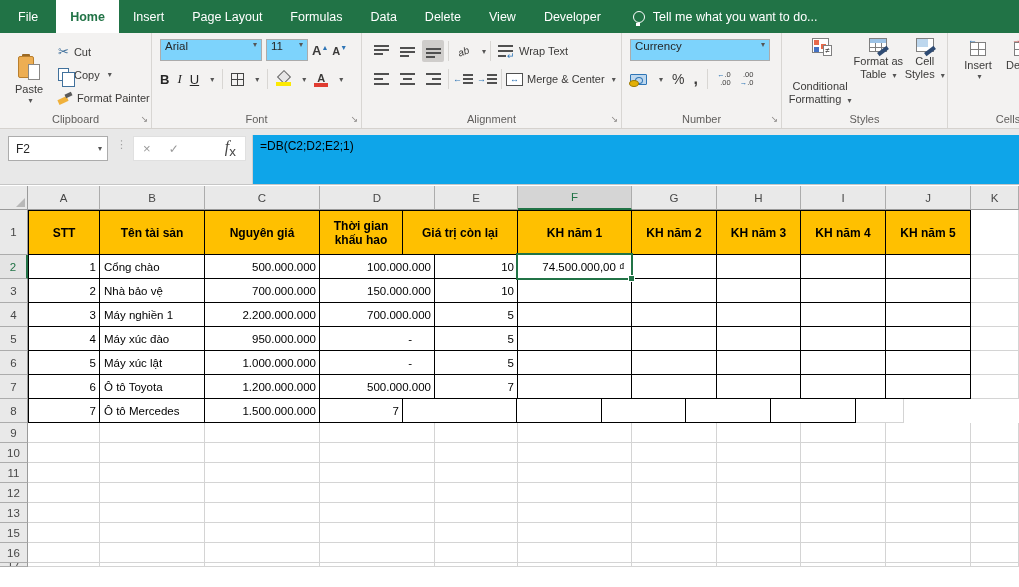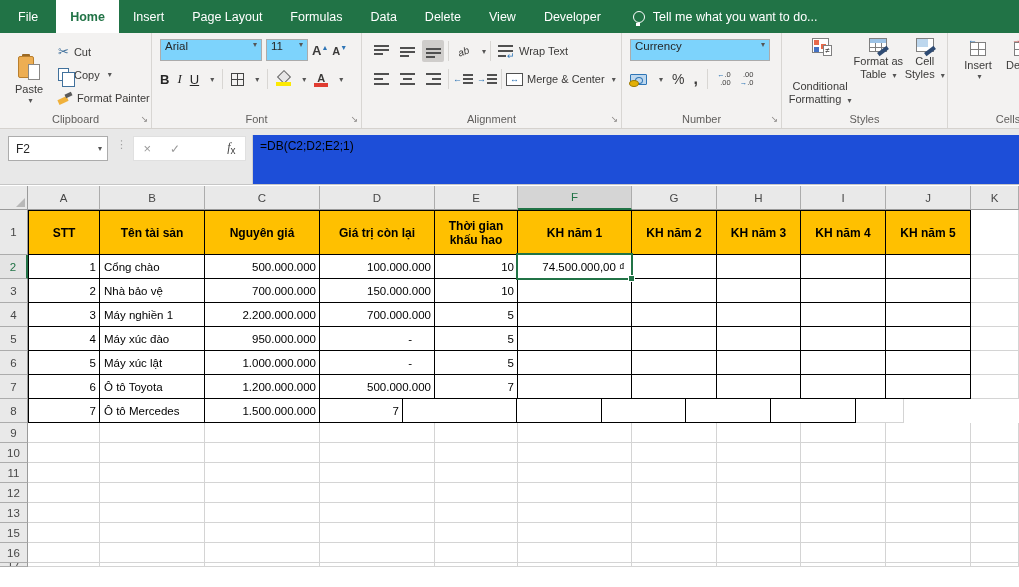--- a/index.html
+++ b/index.html
@@ -122,23 +122,23 @@
   .ic-delete::after { content:'→'; color:#C0504D; }
 
   
   .fbar { position:absolute; left:0; top:129px; width:1019px; height:56px; background:#E8E8E8; border-bottom:1px solid #C6C6C6; }
   .namebox { position:absolute; left:8px; top:7px; width:100px; height:25px; background:#fff; border:1px solid #ACACAC; display:flex; align-items:center; font-size:12px; color:#262626; padding-left:7px; }
   .namebox .dd { margin-left:auto; margin-right:5px; }
   .fdots { position:absolute; left:116px; top:9px; color:#A0A0A0; font-size:11px; }
   .fbtns { position:absolute; left:133px; top:7px; width:113px; height:25px; background:#fff; border:1px solid #E0E0E0; display:flex; align-items:center; justify-content:space-around; }
   .fbtns .x { color:#9A9A9A; font-size:13px; }
   .fbtns .ck { color:#9A9A9A; font-size:12px; }
-  .fbtns .fx { color:#444; font-size:12px;margin-left:28px; }
+  .fbtns .fx { color:#444; font-size:16px;margin-left:28px; }
   .fbtns .fx i { font-family:"Liberation Serif", serif; }
-  .finput { position:absolute; left:252px; top:6px; right:0; bottom:0; background:#1d4ed8; border-left:1px solid #D0D0D0; font-size:12px; color:#000; padding:4px 0 0 7px; }
+  .finput { position:absolute; left:252px; top:6px; right:0; bottom:0; background:#0ea5e9; border-left:1px solid #D0D0D0; font-size:12px; color:#000; padding:4px 0 0 7px; }
 
   
   .sheet { position:absolute; left:0; top:186px; width:1019px; height:401px; background:#fff; }
   .srow { display:flex; width:1019px; }
   .scell { flex:none; display:flex; align-items:center; overflow:hidden; font-size:11.5px; color:#000; }
   .corner { background:#E9E9E9; border-right:1px solid #9A9A9A; border-bottom:1px solid #9A9A9A; position:relative; }
   .corner .tri { position:absolute; right:2px; bottom:2px; width:0; height:0; border-left:9px solid transparent; border-bottom:9px solid #B8B8B8; }
   .colhead { background:#E9E9E9; border-right:1px solid #ACACAC; border-bottom:1px solid #9A9A9A; justify-content:center; font-size:11.5px; color:#474747; }
   .colhead.sel { background:#D5D5D5; color:#217346; border-bottom:2px solid #217346; }
   .rowhead { background:#E9E9E9; border-right:1px solid #9A9A9A; border-bottom:1px solid #ACACAC; justify-content:center; font-size:11.5px; color:#474747; }
@@ -386,22 +386,22 @@
       <div class="scell colhead" style="width: 84px;">H</div>
       <div class="scell colhead" style="width: 85px;">I</div>
       <div class="scell colhead" style="width: 85px;">J</div>
       <div class="scell colhead" style="width: 48px;">K</div>
     </div>
     <div class="srow" style="height: 45px;">
       <div class="scell rowhead" style="width: 28px;">1</div>
       <div class="scell hcell first" style="width: 72px;">STT</div>
       <div class="scell hcell" style="width: 105px;">Tên tài sản</div>
       <div class="scell hcell" style="width: 115px;">Nguyên giá</div>
+      <div class="scell hcell" style="width: 83px;">Thời gian khấu hao</div>
       <div class="scell hcell" style="width: 115px;">Giá trị còn lại</div>
-      <div class="scell hcell" style="width: 83px;">Thời gian khấu hao</div>
       <div class="scell hcell" style="width: 114px;">KH năm 1</div>
       <div class="scell hcell" style="width: 85px;">KH năm 2</div>
       <div class="scell hcell" style="width: 84px;">KH năm 3</div>
       <div class="scell hcell" style="width: 85px;">KH năm 4</div>
       <div class="scell hcell" style="width: 85px;">KH năm 5</div>
       <div class="scell gcell" style="width: 48px;"></div>
     </div>
     <div class="srow" style="height: 24px;">
       <div class="scell rowhead sel" style="width: 28px;">2</div>
       <div class="scell dcell num first" style="width: 72px;">1</div>

